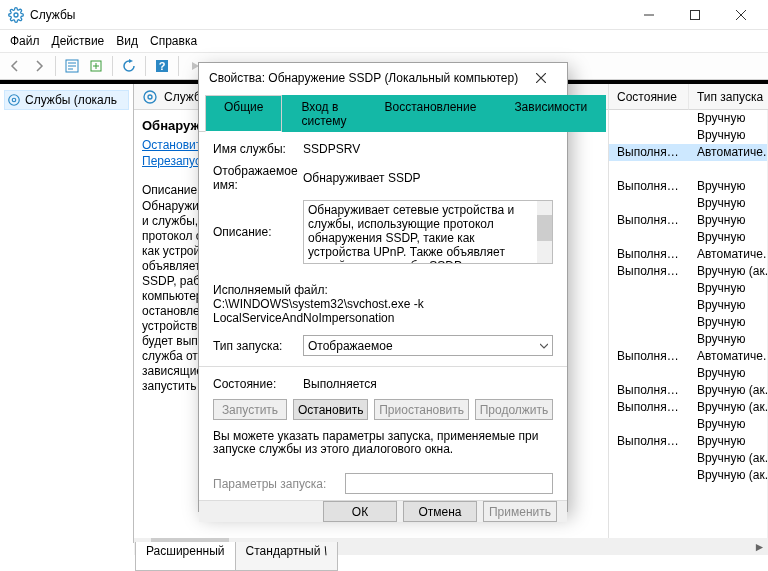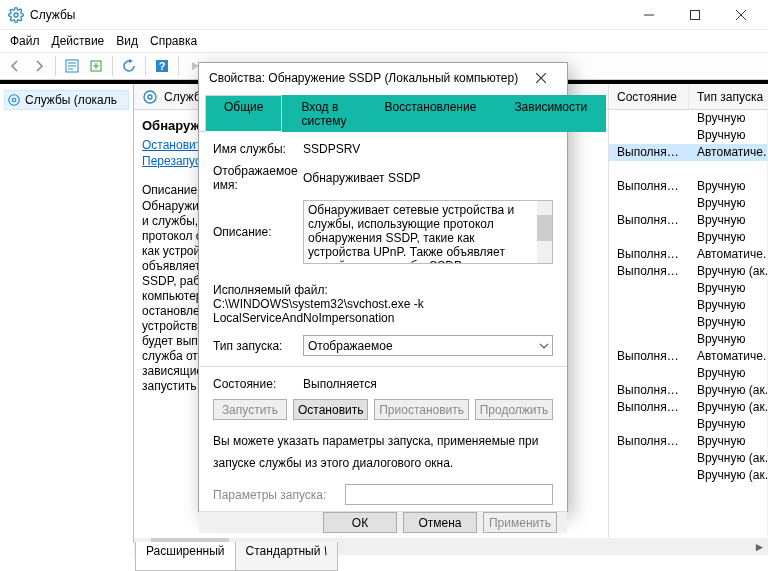--- a/index.html
+++ b/index.html
@@ -85,21 +85,21 @@
   .exe-path { font-size:12px; padding:0 0 10px; }
   .combo { flex:1; height:21px; border:1px solid #a9a9a9; display:flex; align-items:center; padding:0 4px; justify-content:space-between; background:#fff; }
   .combo svg { width:8px; height:8px; color:#555; }
   .state-row { margin:22px 0 8px; }
   .btn-row { display:flex; gap:6px; margin-bottom:10px; }
   .btn-row button, .dlg-footer button {
     height:21px; padding:0 4px; font-size:12px; border:1px solid #adadad; background:#e1e1e1;
     min-width:74px;
   }
   .btn-row button:disabled, .dlg-footer button:disabled { color:#8a8a8a; background:#efefef; }
-  .help-txt { font-size:12px; line-height:22px; margin-bottom:10px; }
+  .help-txt { font-size:12px; line-height:13px; margin-bottom:17px; }
   .param-row { display:flex; align-items:center; gap:4px; }
   .param-row input { flex:1; height:21px; border:1px solid #adadad; background:#fff; padding:0 4px; font-size:12px; }
   .param-row input:disabled { background:#fff; color:#8a8a8a;}
   .param-row .plbl { color:#8a8a8a; width:128px;}
   .dlg-footer { height:40px; display:flex; align-items:center; justify-content:flex-end; gap:6px; padding:0 10px; background:#f0f0f0; border-top:1px solid #dcdcdc;}
   .dlg-footer button { min-width:74px; }
   .hr { border:none; border-top:1px solid #dcdcdc; margin:10px -14px; }
   .scroll-v { position:absolute; right:0; top:26px; bottom:0; width:17px; background:#f0f0f0;}
 </style>
 </head>

